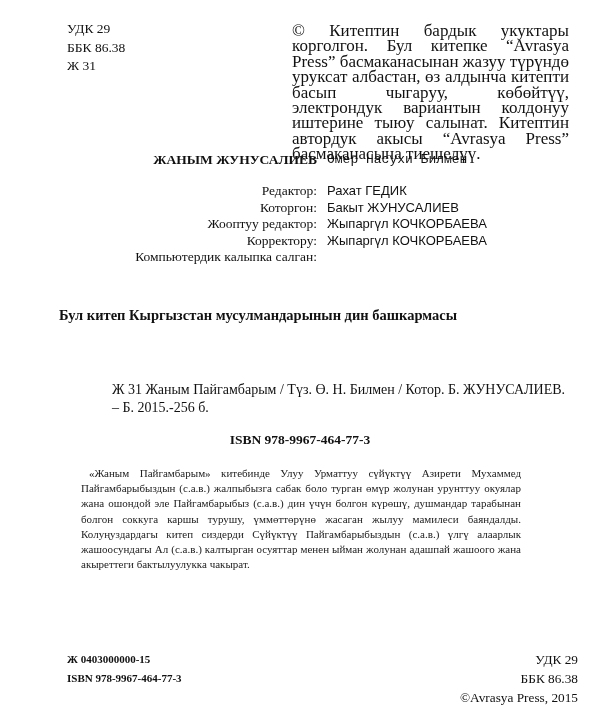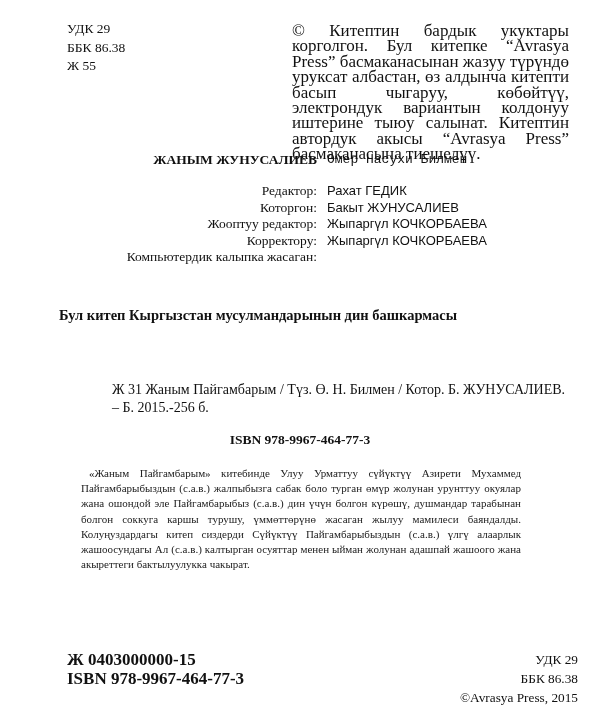--- a/index.html
+++ b/index.html
@@ -23,30 +23,30 @@
   .approval {
     top: 306px; left: 0; width: 516px; text-align: center; font-weight: bold;
     font-size: 14.5px; line-height: 19px;
   }
   .catalog { top: 381px; left: 112px; width: 460px; font-size: 14px; line-height: 17.5px; }
   .isbn-center { top: 432px; left: 0; width: 600px; text-align: center; font-weight: bold; font-size: 13.5px; }
   .abstract {
     top: 466px; left: 81px; width: 440px; font-size: 11px; line-height: 15.2px;
     text-align: justify; text-indent: 8px; color: #222;
   }
-  .bottom-left { top: 650px; left: 67px; font-weight: bold; font-size: 17px; line-height: 19px; }
+  .bottom-left { top: 650px; left: 67px; font-weight: bold; font-size: 11px; line-height: 19px; }
   .bottom-right { top: 650px; right: 22px; text-align: right; font-size: 13.3px; line-height: 19px; }
 </style>
 </head>
 <body>
 
 <div class="abs udk-block">
   <div>УДК 29</div>
   <div>ББК 86.38</div>
-  <div>Ж 55</div>
+  <div>Ж 31</div>
 </div>
 
 <div class="abs copyright-block">© Китептин бардык укуктары корголгон. Бул китепке “Avrasya Press” басмаканасынан жазуу түрүндө уруксат албастан, өз алдынча китепти басып чыгаруу, көбөйтүү, электрондук вариантын колдонуу иштерине тыюу салынат. Китептин автордук акысы “Avrasya Press” басмаканасына тиешелүү.</div>
 
 <div class="abs title-row">
   <span class="title">ЖАНЫМ ЖУНУСАЛИЕВ</span>
   <span class="author">Өмер Насухи Билмен</span>
 </div>
 
 <div class="abs credits">
@@ -60,21 +60,21 @@
   </div>
   <div class="credit-row">
     <span class="role">Жооптуу редактор:</span>
     <span class="person">Жыпаргүл КОЧКОРБАЕВА</span>
   </div>
   <div class="credit-row">
     <span class="role">Корректору:</span>
     <span class="person">Жыпаргүл КОЧКОРБАЕВА</span>
   </div>
   <div class="credit-row">
-    <span class="role">Компьютердик калыпка жасаган:</span>
+    <span class="role">Компьютердик калыпка салган:</span>
   </div>
 </div>
 
 <div class="abs approval">
   <div>Бул китеп Кыргызстан мусулмандарынын дин башкармасы</div>
 </div>
 
 <div class="abs catalog">
   <div>Ж 31 Жаным Пайгамбарым / Түз. Ө. Н. Билмен /  Котор. Б. ЖУНУСАЛИЕВ.</div>
   <div>– Б. 2015.-256 б.</div>

